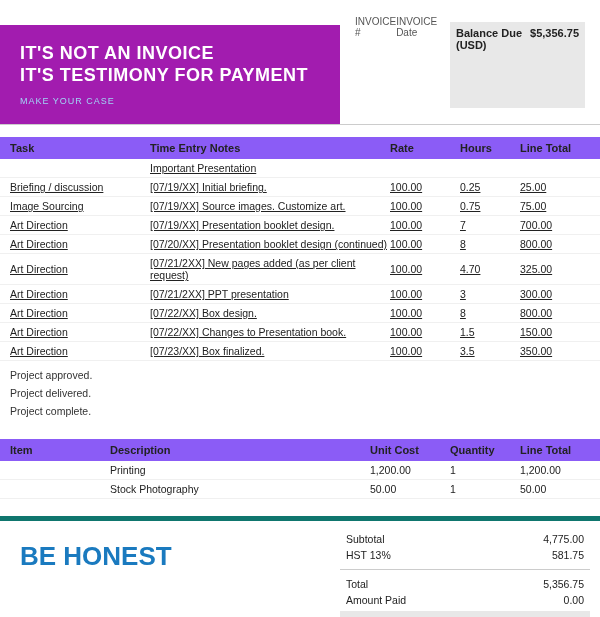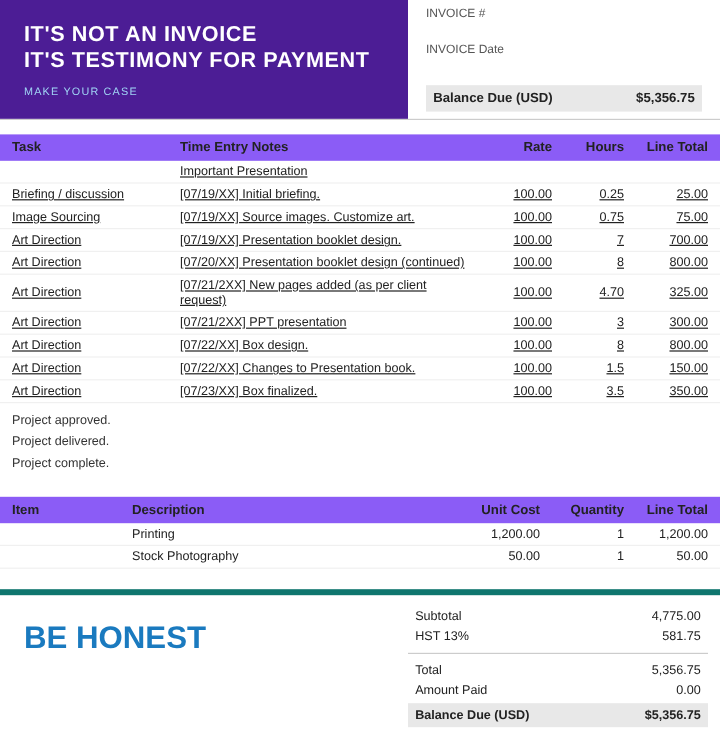--- a/index.html
+++ b/index.html
@@ -1,35 +1,35 @@
 <!DOCTYPE html>
 <html><head>
   <meta charset="utf-8">
   <style>
     * { box-sizing: border-box; margin: 0; padding: 0; }
     body { font-family: Arial, sans-serif; font-size: 11px; background: #fff; color: #222; width: 600px; }
 
     
     .header { display: flex; align-items: stretch; border-bottom: 1px solid #ccc; }
-    .header-left { background: #4c1d95; color: #fff; padding: 18px 20px; width: 340px; flex-shrink: 0; }
+    .header-left { background: #a21caf; color: #fff; padding: 18px 20px; width: 340px; flex-shrink: 0; margin-top: 25px; }
     .header-left h1 { font-size: 18px; font-weight: 900; line-height: 1.2; text-transform: uppercase; letter-spacing: 0.5px; }
     .header-left .tagline { font-size: 9px; color: #a0d4f5; margin-top: 10px; text-transform: uppercase; letter-spacing: 1px; }
-    .header-right { flex: 1; padding: 6px 15px; display: flex; flex-direction: column; justify-content: space-between; }
+    .header-right { flex: 1; padding: 16px 15px; display: flex; flex-direction: row; justify-content: space-between; }
     .header-right .invoice-line { display: flex; justify-content: space-between; font-size: 10px; color: #555; margin-bottom: 3px; }
     .header-right .balance-row { display: flex; justify-content: space-between; background: #e8e8e8; padding: 5px 6px; margin-top: 6px; font-weight: bold; font-size: 11px; }
 
     
     .section { margin: 0; }
     .table-header { display: grid; background: #8b5cf6; padding: 5px 10px; font-weight: bold; font-size: 11px; }
     .table-header.services { grid-template-columns: 140px 1fr 70px 60px 70px; }
     .table-header.items { grid-template-columns: 100px 1fr 80px 70px 70px; }
     .table-row { display: grid; padding: 3px 10px; font-size: 10.5px; border-bottom: 1px solid #f0f0f0; align-items: center; }
     .table-row.services { grid-template-columns: 140px 1fr 70px 60px 70px; text-decoration: underline; }
     .table-row.items { grid-template-columns: 100px 1fr 80px 70px 70px; }
-    .col-right { text-align: right; }
+    .col-right { }
 
     
     .notes-block { padding: 6px 10px; font-size: 10.5px; line-height: 1.7; color: #333; }
 
     
     .footer { display: flex; padding: 10px 0; border-top: 5px solid #0f766e; margin-top: 5px; }
     .footer-left { flex: 1; padding: 10px 20px; }
     .footer-left .be-honest { font-size: 26px; font-weight: 900; color: #1a7abf; text-transform: uppercase; }
     .footer-right { width: 260px; padding-right: 10px; }
     .summary-row { display: flex; justify-content: space-between; padding: 2px 6px; font-size: 10.5px; }

